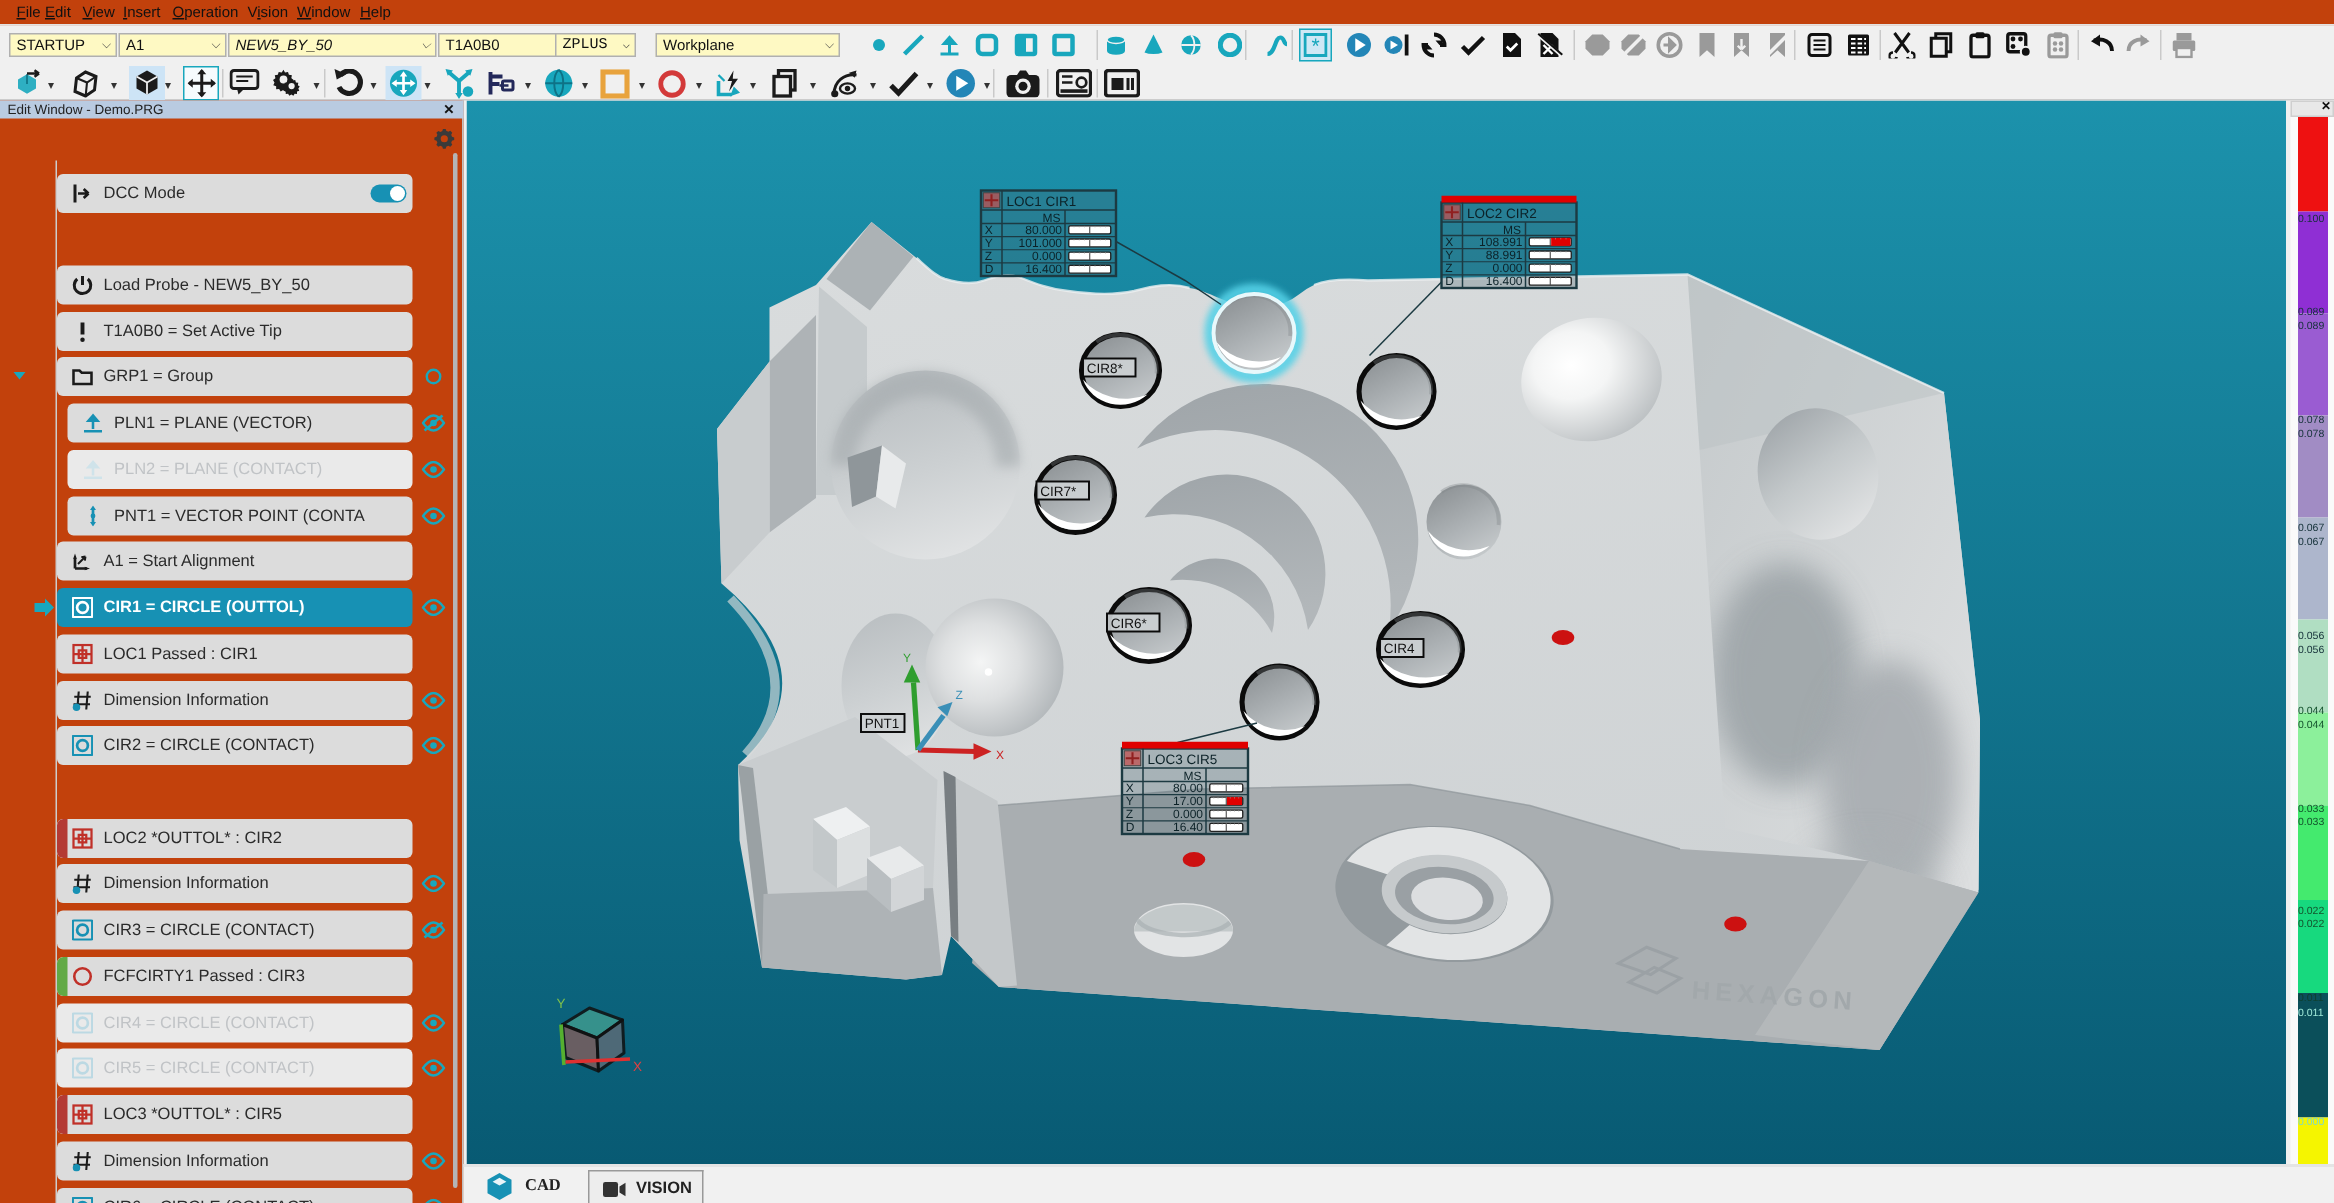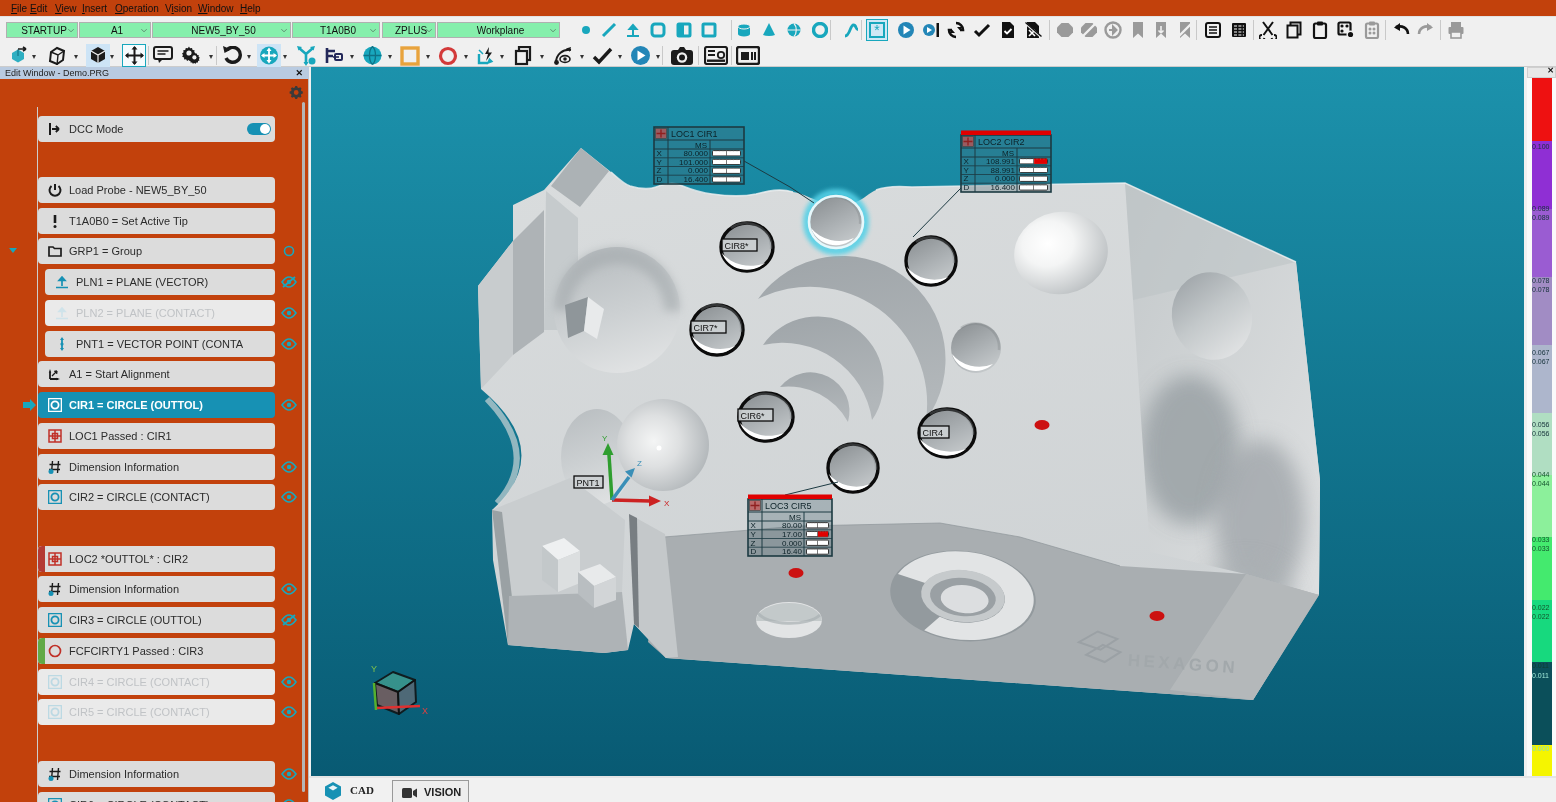--- a/index.html
+++ b/index.html
@@ -1,19 +1,19 @@
 <!DOCTYPE html>
 <html><head><meta charset="utf-8"><style>
 *{margin:0;padding:0;box-sizing:border-box;}
 html,body{width:1556px;height:802px;overflow:hidden;font-family:"Liberation Sans",sans-serif;background:#f0f0f0;}
 #menubar{position:absolute;left:0;top:0;width:1556px;height:17px;background:#c2410c;border-bottom:1px solid #e2e2e2;font-size:10px;color:#111;}
 #menubar span{position:absolute;top:3px;}
 #menubar u{text-decoration:underline;}
 #tb1{position:absolute;left:0;top:17px;width:1556px;height:27px;background:#f0f0f0;}
-.cbo{position:absolute;top:5px;height:16px;background:#86efac;border:1px solid #b0b0b0;font-size:10px;color:#111;padding:2px 0 0 4px;text-align:center;}
+.cbo{position:absolute;top:5px;height:16px;background:#fef9c3;border:1px solid #b0b0b0;font-size:10px;color:#111;padding:2px 0 0 4px;}
 .cbo .ch{position:absolute;right:3px;top:2px;color:#444;font-size:8px;}
 #tb2{position:absolute;left:0;top:44px;width:1556px;height:23px;background:#f0f0f0;border-bottom:1px solid #cccccc;}
 #lp{position:absolute;left:0;top:67px;width:309px;height:735px;background:#c2410c;border-right:1px solid #c0c0c0;}
 #lptitle{position:absolute;left:0;top:0;width:309px;height:12px;background:#b9cbe1;font-size:9px;color:#222;padding-left:5px;line-height:12px;}
 #lptitle .x{position:absolute;right:6px;top:0;color:#111;font-weight:bold;font-size:9px;}
 .pill{position:absolute;left:38px;width:237px;height:26px;background:#dcdcdc;border-radius:4px;font-size:11px;color:#2b2b2b;line-height:26px;white-space:nowrap;overflow:hidden;}
 .pill .t{position:absolute;left:31px;top:0;}
 .pill.ind{left:45px;width:230px;}
 .pill.dis{background:#eaeaea;color:#c0c3c6;}
 .pill.sel{background:#1791b4;color:#fff;font-weight:bold;}
@@ -35,23 +35,23 @@
     <span style="left:55px"><u>V</u>iew</span>
     <span style="left:82px"><u>I</u>nsert</span>
     <span style="left:115px"><u>O</u>peration</span>
     <span style="left:165px">V<u>i</u>sion</span>
     <span style="left:198px"><u>W</u>indow</span>
     <span style="left:240px"><u>H</u>elp</span>
 </div>
 <div id="tb1">
 <div class="cbo" style="left:6px;width:72px;">STARTUP<span class="ch">⌵</span></div>
 <div class="cbo" style="left:79px;width:72px;">A1<span class="ch">⌵</span></div>
-<div class="cbo" style="left:152px;width:139px;">NEW5_BY_50<span class="ch">⌵</span></div>
+<div class="cbo" style="left:152px;width:139px;font-style:italic;">NEW5_BY_50<span class="ch">⌵</span></div>
 <div class="cbo" style="left:292px;width:88px;">T1A0B0<span class="ch">⌵</span></div>
-<div class="cbo" style="left:382px;width:54px;">ZPLUS<span class="ch">⌵</span></div>
+<div class="cbo" style="left:370px;width:54px;font-family:Liberation Mono, monospace;">ZPLUS<span class="ch">⌵</span></div>
 <div class="cbo" style="left:437px;width:123px;">Workplane<span class="ch">⌵</span></div>
 <svg style="position:absolute;left:578px;top:5px;" width="16" height="16" viewBox="0 0 16 16">
       <circle cx="8" cy="8" r="4" fill="#18a7bd"></circle>
     </svg>
 <svg style="position:absolute;left:601px;top:5px;" width="16" height="16" viewBox="0 0 16 16">
       <path d="M2 14L14 2" stroke="#18a7bd" stroke-width="3"></path>
     </svg>
 <svg style="position:absolute;left:625px;top:5px;" width="16" height="16" viewBox="0 0 16 16">
       <path d="M2 14h12M8 13V4M8 3l-3.5 4h7z" stroke="#18a7bd" stroke-width="2" fill="#18a7bd"></path>
     </svg>
@@ -457,21 +457,21 @@
 </div>
 <svg style="position:absolute;left:281px;top:516.45px;" width="16" height="12" viewBox="0 0 16 12">
       <path d="M1 6c2.5-3.4 5-5 7-5s4.5 1.6 7 5c-2.5 3.4-5 5-7 5s-4.5-1.6-7-5z" fill="none" stroke="#18a7bd" stroke-width="1.6"></path>
       <circle cx="8" cy="6" r="2.2" fill="#18a7bd"></circle>
     </svg>
 <div class="pill " style="top:540.2px">
 <svg style="position:absolute;left:10px;top:6px" width="14" height="14" viewBox="0 0 14 14">
         <rect x="0.5" y="0.5" width="13" height="13" rx="1" fill="none" stroke="#1791b4" stroke-width="1.6"></rect>
         <circle cx="7" cy="7" r="3.6" fill="none" stroke="#1791b4" stroke-width="1.8"></circle>
       </svg>
-<span class="t">CIR3 = CIRCLE (OUTTOL)</span>
+<span class="t">CIR3 = CIRCLE (CONTACT)</span>
 </div>
 <svg style="position:absolute;left:281px;top:547.1800000000001px;" width="16" height="12" viewBox="0 0 16 12">
       <path d="M1 6c2.5-3.4 5-5 7-5s4.5 1.6 7 5c-2.5 3.4-5 5-7 5s-4.5-1.6-7-5z" fill="none" stroke="#18a7bd" stroke-width="1.6"></path>
       <circle cx="8" cy="6" r="2.2" fill="#18a7bd"></circle>
       <path d="M2 11L14 1" stroke="#18a7bd" stroke-width="1.8"></path>
     </svg>
 <div class="pill " style="top:570.9px">
 <div style="position:absolute;left:0;top:0;width:7px;height:26px;background:#62aa46;border-radius:4px 0 0 4px;"></div>
 <svg style="position:absolute;left:10px;top:6px" width="14" height="14" viewBox="0 0 14 14">
         <circle cx="7" cy="7" r="5.5" fill="none" stroke="#c03028" stroke-width="1.7"></circle>
@@ -493,20 +493,29 @@
 <svg style="position:absolute;left:10px;top:6px" width="14" height="14" viewBox="0 0 14 14">
         <rect x="0.5" y="0.5" width="13" height="13" rx="1" fill="none" stroke="#bcd9e3" stroke-width="1.6"></rect>
         <circle cx="7" cy="7" r="3.6" fill="none" stroke="#bcd9e3" stroke-width="1.8"></circle>
       </svg>
 <span class="t">CIR5 = CIRCLE (CONTACT)</span>
 </div>
 <svg style="position:absolute;left:281px;top:639.37px;" width="16" height="12" viewBox="0 0 16 12">
       <path d="M1 6c2.5-3.4 5-5 7-5s4.5 1.6 7 5c-2.5 3.4-5 5-7 5s-4.5-1.6-7-5z" fill="none" stroke="#18a7bd" stroke-width="1.6"></path>
       <circle cx="8" cy="6" r="2.2" fill="#18a7bd"></circle>
     </svg>
+<div class="pill " style="top:663.1px">
+<div style="position:absolute;left:0;top:0;width:7px;height:26px;background:#b43a34;border-radius:4px 0 0 4px;"></div>
+<svg style="position:absolute;left:10px;top:6px" width="14" height="14" viewBox="0 0 14 14">
+        <rect x="1" y="1" width="12" height="12" fill="none" stroke="#c03028" stroke-width="1.5"></rect>
+        <path d="M7 1v12M1 7h12" stroke="#c03028" stroke-width="1.5"></path>
+        <path d="M4.5 4.5h5v5h-5z" fill="none" stroke="#c03028" stroke-width="1.5"></path>
+      </svg>
+<span class="t">LOC3 *OUTTOL* : CIR5</span>
+</div>
 <div class="pill " style="top:693.8px">
 <svg style="position:absolute;left:10px;top:6px" width="14" height="14" viewBox="0 0 14 14">
         <path d="M4.5 1L3.5 13M10.5 1L9.5 13M1.5 4.5h11M1 9.5h11" stroke="#1b1b1b" stroke-width="1.4"></path>
         <circle cx="3" cy="11.5" r="2.5" fill="#1791b4"></circle>
       </svg>
 <span class="t">Dimension Information</span>
 </div>
 <svg style="position:absolute;left:281px;top:700.83px;" width="16" height="12" viewBox="0 0 16 12">
       <path d="M1 6c2.5-3.4 5-5 7-5s4.5 1.6 7 5c-2.5 3.4-5 5-7 5s-4.5-1.6-7-5z" fill="none" stroke="#18a7bd" stroke-width="1.6"></path>
       <circle cx="8" cy="6" r="2.2" fill="#18a7bd"></circle>

